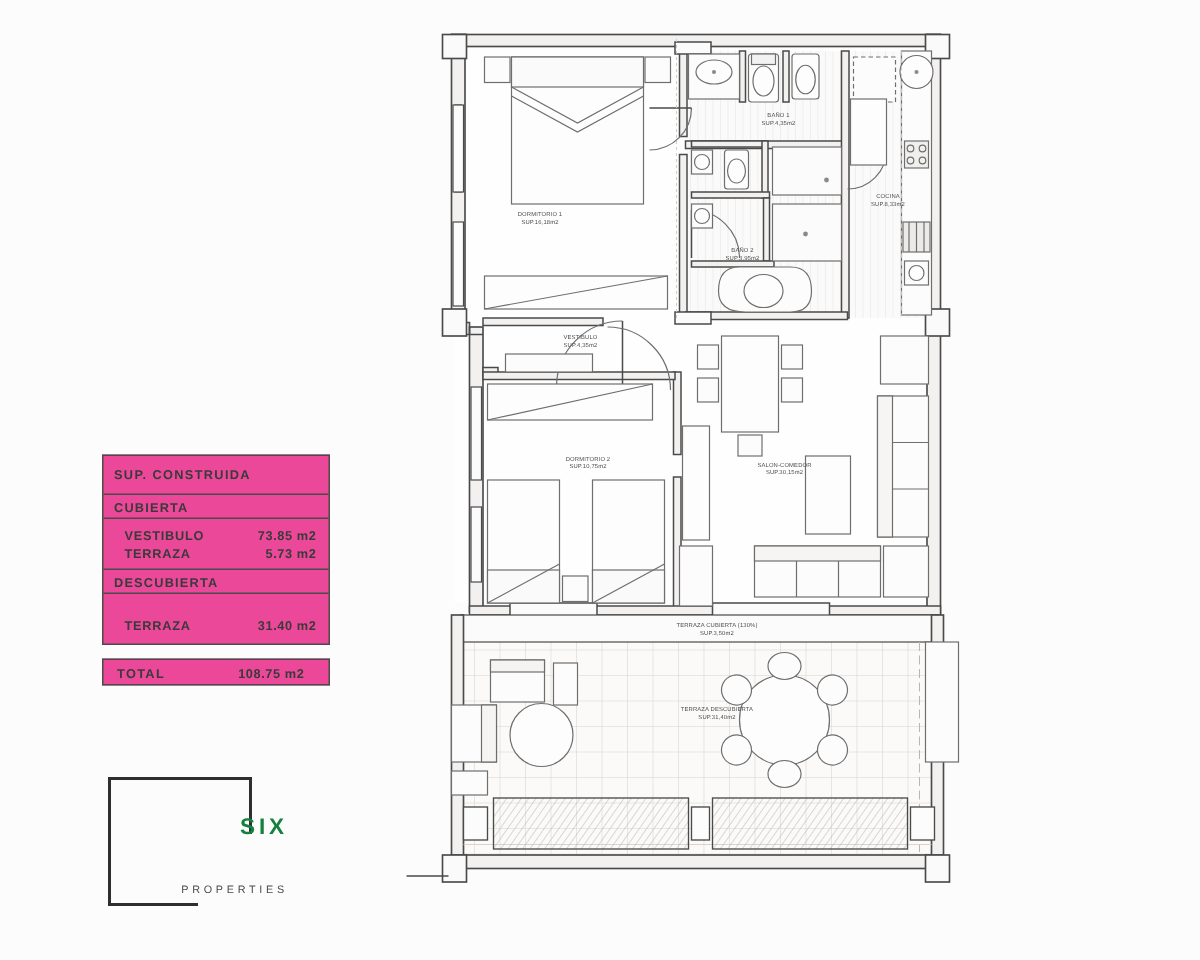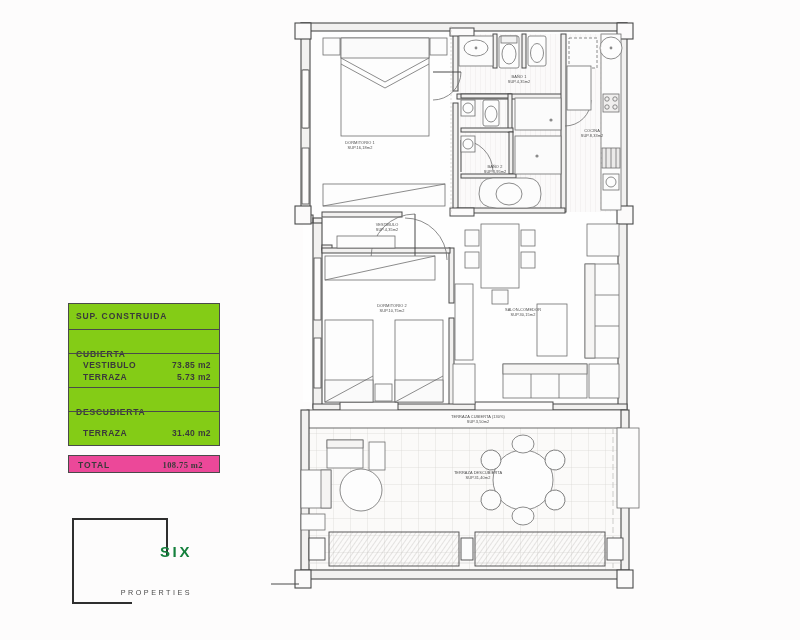--- a/index.html
+++ b/index.html
@@ -20,42 +20,42 @@
   #area-table {
     position: absolute;
     left: 68px; top: 303px;
     width: 152px;
     font-size: 8.5px;
     color: #3a3a3a;
     letter-spacing: 0.3px;
   }
   .tbl-block {
     border: 1.1px solid #4a4a4a;
-    background: #84cc16;
+    background: #ec4899;
   }
   .tbl-row {
     border-top: 1.1px solid #4a4a4a;
     padding: 3px 0 3px 7px;
     position: relative;
     height: 15px;
     line-height: 9px;
   }
   .tbl-row:first-child { border-top: none; }
   .tbl-row.tall { height: 34px; padding-top: 5px; }
   .tbl-head {
     height: 25px;
     padding-top: 8px;
     font-weight: bold;
     letter-spacing: 0.9px;
   }
   .tbl-sub {
     font-weight: bold;
     letter-spacing: 0.8px;
     height: 16px;
-    padding-top: 20px;
+    padding-top: 4px;
   }
   .li {
     position: relative;
     height: 12px;
     line-height: 12px;
     padding-left: 7px;
   }
   .li .nm { font-weight: bold; letter-spacing: 0.5px; }
   .li .vl {
     position: absolute; right: 8px; top: 0;
@@ -67,21 +67,21 @@
     height: 18px;
     position: relative;
     background: #ec4899;
   }
   #total-block .nm {
     position: absolute; left: 9px; top: 4px;
     font-weight: bold; letter-spacing: 0.9px;
   }
   #total-block .vl {
     position: absolute; right: 16px; top: 4px;
-    font-weight: bold; letter-spacing: 0.4px; font-family: Liberation Serif, serif;
+    font-weight: bold; letter-spacing: 0.4px;
   }
 
   
   #logo {
     position: absolute;
     left: 72px; top: 518px;
     width: 104px; height: 92px;
   }
   #logo-frame {
     position: absolute;

